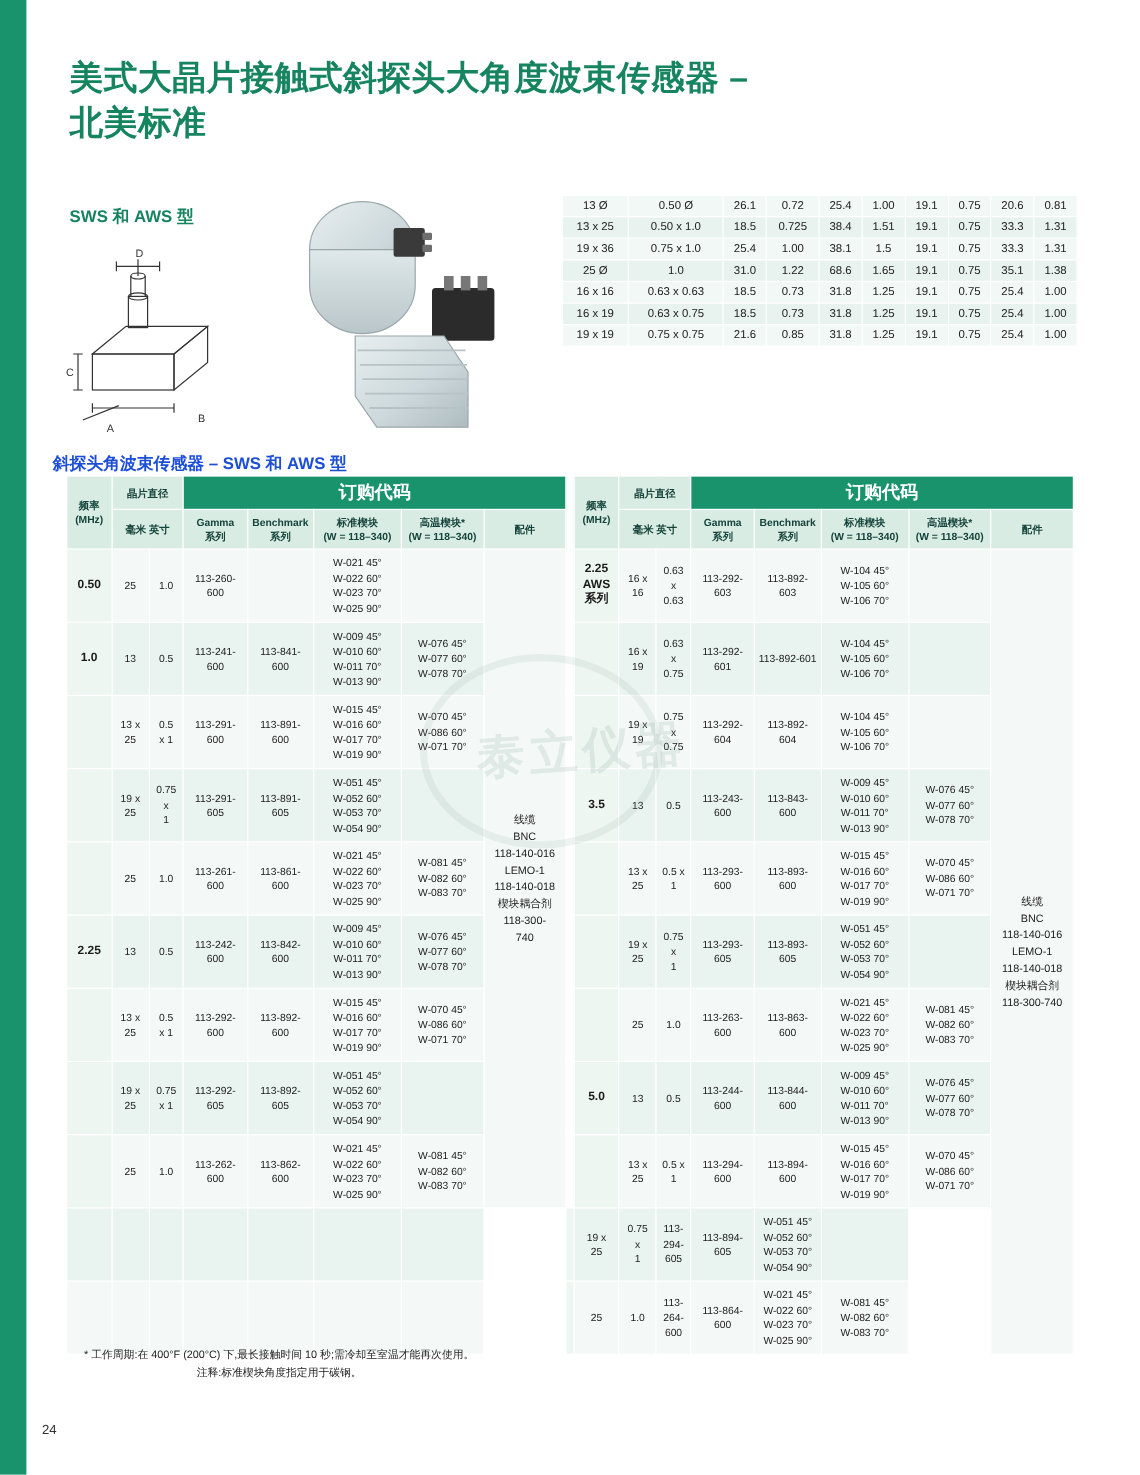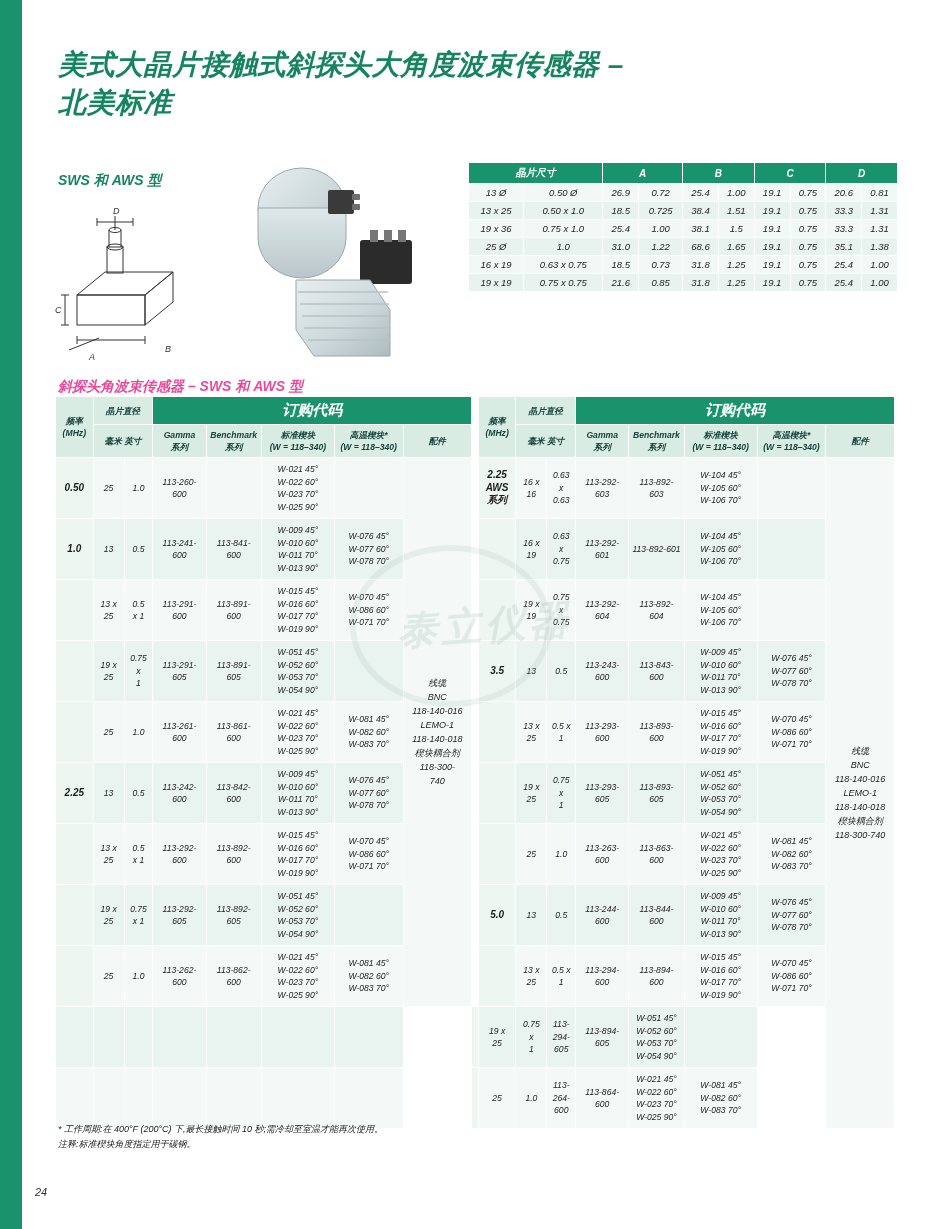--- a/index.html
+++ b/index.html
@@ -1,33 +1,33 @@
 <!DOCTYPE html>
 <html><head>
 <meta charset="utf-8">
 <style>
   html,body{margin:0;padding:0;}
   body{
     width:950px;height:1229px;background:#ffffff;
     font-family:"Liberation Sans","DejaVu Sans",sans-serif;
     color:#1a1a1a;position:relative;overflow:hidden;
   }
-  .page{position:relative;width:773px;height:1229px;font-style:italic;}
+  .page{position:relative;width:773px;height:1229px;}
 
   
   .left-bar{position:absolute;left:0;top:0;width:22px;height:1229px;background:#19936c;}
 
   h1.title{
     position:absolute;left:58px;top:46px;width:740px;
     font-size:28px;line-height:38px;font-weight:bold;color:#16855f;margin:0;
     letter-spacing:0.5px;
   }
 
   .sub1{position:absolute;left:58px;top:172px;font-size:14px;font-weight:bold;color:#16855f;}
-  .sub2{position:absolute;left:58px;top:378px;font-size:14px;font-weight:bold;color:#ec4899;}
+  .sub2{position:absolute;left:44px;top:378px;font-size:14px;font-weight:bold;color:#1d4ed8;}
 
   
   .drawing{position:absolute;left:55px;top:200px;width:170px;height:170px;}
 
   
   .photo{position:absolute;left:240px;top:160px;width:215px;height:215px;}
 
   
   .tbl-cs{position:absolute;left:468px;top:162px;width:430px;border-collapse:collapse;font-size:9.5px;}
   .tbl-cs th,.tbl-cs td{border:1px solid #ffffff;text-align:center;padding:3px 2px;}
@@ -41,21 +41,21 @@
   table.main{border-collapse:collapse;width:840px;font-size:8.6px;table-layout:fixed;}
   table.main th,table.main td{border:1px solid #ffffff;text-align:center;vertical-align:middle;}
   .hdr-grp{background:#19936c;color:#fff;font-weight:bold;font-size:15px;padding:4px 2px;}
   .hdr-sub{background:#d8ece4;color:#14433a;font-weight:bold;font-size:8.6px;padding:4px 1px;line-height:12px;}
   td.cell{background:#f4f9f7;padding:5px 1px;line-height:12.5px;color:#1b1b1b;}
   td.alt{background:#e9f3ef;}
   td.freq{font-weight:bold;font-size:10px;background:#eef6f2;}
   td.acc{background:#f4f9f7;font-size:9px;line-height:14px;}
   .spacer-col{background:#ffffff;border:none;}
 
-  .footnote{position:absolute;left:58px;top:1122px;font-size:9px;line-height:15px;color:#222;}
+  .footnote{position:absolute;left:70px;top:1122px;font-size:9px;line-height:15px;color:#222;text-align:center;}
   .pagenum{position:absolute;left:35px;top:1186px;font-size:11px;color:#333;}
 
   .wmark{
     position:absolute;left:345px;top:560px;width:280px;height:130px;
     font-size:40px;color:rgba(130,160,150,0.18);font-weight:bold;
     display:flex;align-items:center;justify-content:center;
     transform:rotate(-4deg);pointer-events:none;letter-spacing:4px;
   }
   .wmark-ring{
     position:absolute;left:350px;top:545px;width:190px;height:150px;
@@ -127,33 +127,26 @@
       <rect x="144" y="70" width="8" height="12" fill="#777"></rect>
       <rect x="158" y="70" width="8" height="12" fill="#777"></rect>
 
       <path d="M56,120 L130,120 L150,150 L150,196 L74,196 L56,170 Z" fill="url(#g1)" stroke="#9aa8ac" stroke-width="1"></path>
       <path d="M58,132 L148,132 M60,144 L149,144 M62,156 L150,156 M64,168 L150,168 M68,180 L150,180" stroke="#b6c2c5" stroke-width="1.5" fill="none"></path>
     </svg>
   </div>
 
   <table class="tbl-cs">
     <thead>
-      <tr>
-        <th colspan="2">晶片尺寸</th>
-        <th colspan="2">A</th>
-        <th colspan="2">B</th>
-        <th colspan="2">C</th>
-        <th colspan="2">D</th>
-      </tr>
     </thead>
     <tbody id="cs-body">
         <tr>
           <td>13 Ø</td>
           <td>0.50 Ø</td>
-          <td>26.9</td>
+          <td>26.1</td>
           <td>0.72</td>
           <td>25.4</td>
           <td>1.00</td>
           <td>19.1</td>
           <td>0.75</td>
           <td>20.6</td>
           <td>0.81</td>
         </tr>
         <tr>
           <td>13 x 25</td>
@@ -183,20 +176,32 @@
           <td>25 Ø</td>
           <td>1.0</td>
           <td>31.0</td>
           <td>1.22</td>
           <td>68.6</td>
           <td>1.65</td>
           <td>19.1</td>
           <td>0.75</td>
           <td>35.1</td>
           <td>1.38</td>
+        </tr>
+        <tr>
+          <td>16 x 16</td>
+          <td>0.63 x 0.63</td>
+          <td>18.5</td>
+          <td>0.73</td>
+          <td>31.8</td>
+          <td>1.25</td>
+          <td>19.1</td>
+          <td>0.75</td>
+          <td>25.4</td>
+          <td>1.00</td>
         </tr>
         <tr>
           <td>16 x 19</td>
           <td>0.63 x 0.75</td>
           <td>18.5</td>
           <td>0.73</td>
           <td>31.8</td>
           <td>1.25</td>
           <td>19.1</td>
           <td>0.75</td>

